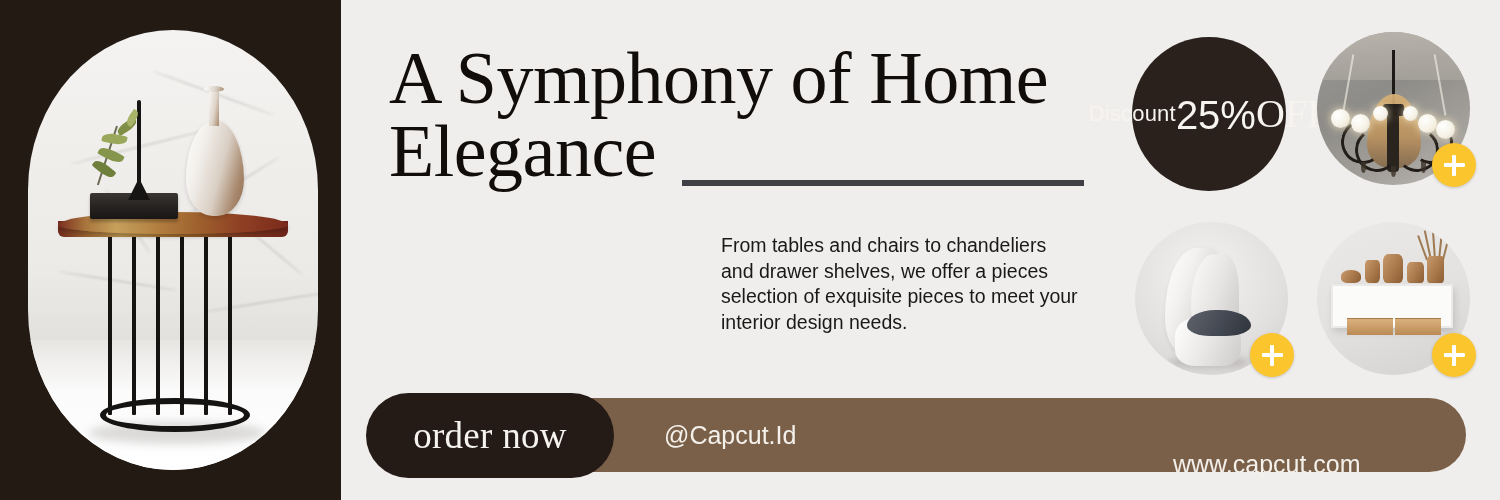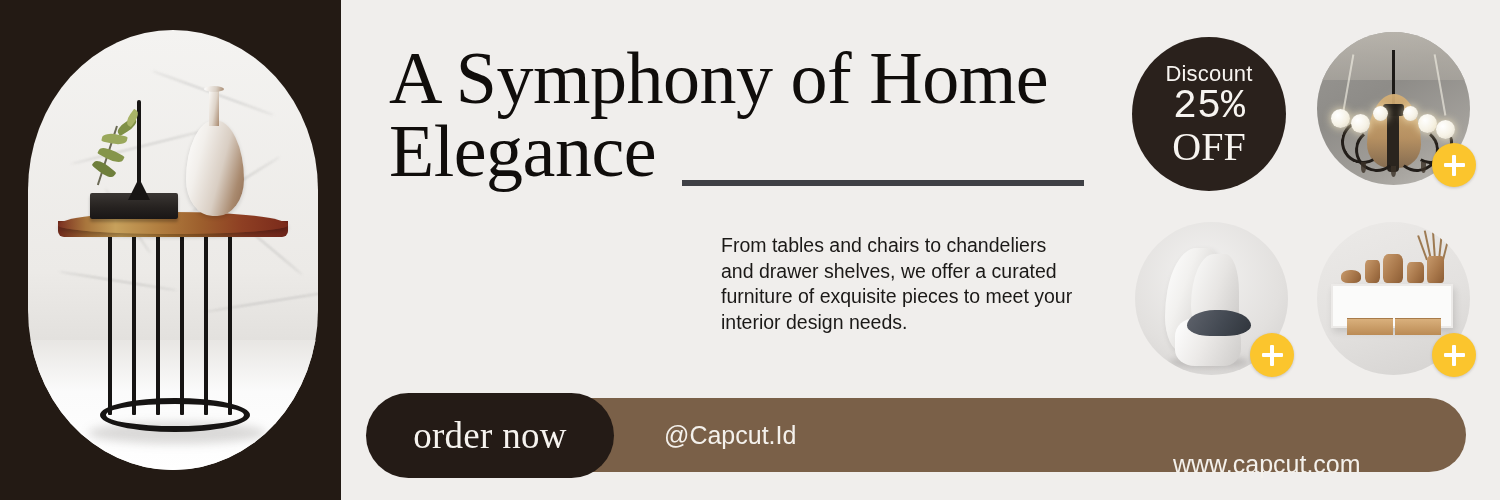--- a/index.html
+++ b/index.html
@@ -173,32 +173,32 @@
   
   .discount-badge {
     position: absolute;
     left: 1132px; top: 37px;
     width: 154px; height: 154px;
     border-radius: 50%;
     background: #2a211c;
     color: #f7f4f0;
     text-align: center;
     display: flex;
-    flex-direction: column;
+    flex-direction: row;
     align-items: center;
     justify-content: center;
   }
   .discount-label {
     font-family: "Liberation Sans", sans-serif;
     font-size: 22px;
     line-height: 24px;
     letter-spacing: 0.2px;
   }
   .discount-pct {
-    font-family: Liberation Mono, monospace;
+    font-family: Liberation Sans, sans-serif;
     font-size: 40px;
     line-height: 40px;
     margin-top: 1px;
   }
   .discount-off {
     font-family: "Liberation Serif", serif;
     font-size: 40px;
     line-height: 40px;
   }
 
@@ -398,21 +398,21 @@
       <div class="vase-lip"></div>
     </div>
   </div>
 
   <div class="headline">
     <span>A Symphony of Home</span>
     <span class="ln2">Elegance</span>
   </div>
   <div class="headline-rule"></div>
 
-  <div class="copy copy-right">From tables and chairs to chandeliers and drawer shelves, we offer a curated furniture of exquisite pieces to meet your interior design needs.</div>
+  <div class="copy copy-right">From tables and chairs to chandeliers and drawer shelves, we offer a pieces selection of exquisite pieces to meet your interior design needs.</div>
 
   <div class="discount-badge">
     <div class="discount-label">Discount</div>
     <div class="discount-pct">25%</div>
     <div class="discount-off">OFF</div>
   </div>
 
   <div class="product p-chandelier">
     <div class="pimg">
       <div class="sc-chand">

